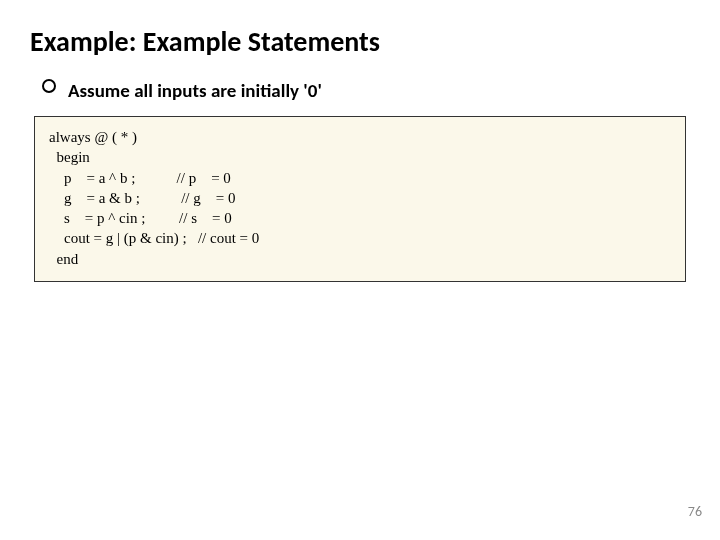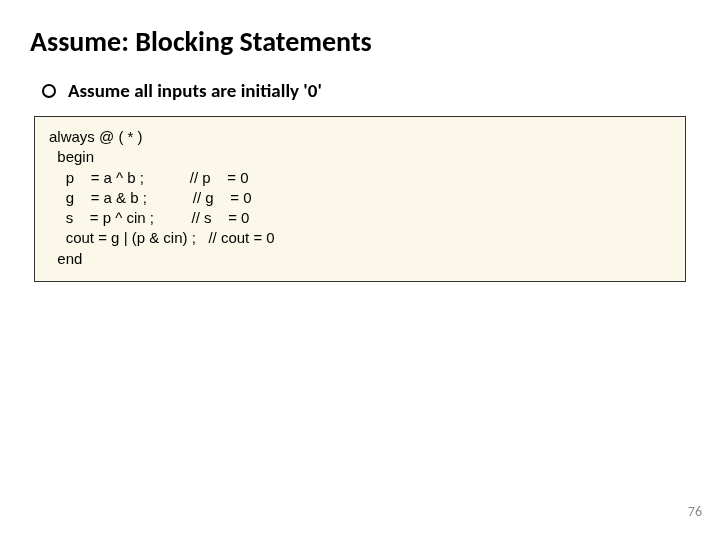--- a/index.html
+++ b/index.html
@@ -20,61 +20,61 @@
     box-sizing: border-box;
     padding: 24px 30px 0 30px;
   }
   .title {
     font-size: 28px;
     font-weight: 700;
     margin: 0 0 20px 0;
   }
   .bullet-row {
     display: flex;
-    align-items: center;
+    align-items: flex-start;
     margin: 0 0 14px 12px;
   }
   .bullet-icon {
     width: 10px;
     height: 10px;
     border: 2px solid #000;
     border-radius: 50%;
     margin-right: 12px;
     flex: 0 0 auto;
   }
   .bullet-text {
     font-size: 19px;
     font-weight: 700;
   }
   .code-box {
     border: 1px solid #333;
     background: #fbf8ea;
     padding: 10px 14px 12px 14px;
     margin: 0 4px;
-    font-family: Liberation Sans, sans-serif;
+    font-family: Liberation Serif, serif;
     font-size: 15px;
     line-height: 1.35;
     white-space: pre;
     color: #000;
   }
   .page-num {
     position: absolute;
     right: 18px;
     bottom: 20px;
     font-size: 14px;
     color: #888;
     font-family: Calibri, Arial, sans-serif;
   }
 </style>
 </head>
 <body>
 
 <div class="slide">
 
-  <h1 class="title">Assume: Blocking Statements</h1>
+  <h1 class="title">Example: Example Statements</h1>
 
   <div class="bullet-row">
     <span class="bullet-icon"></span>
     <span class="bullet-text">Assume all inputs are initially '0'</span>
   </div>
 
   <div class="code-box">always @ ( * )
   begin
     p    = a ^ b ;           // p    = 0
     g    = a &amp; b ;           // g    = 0

